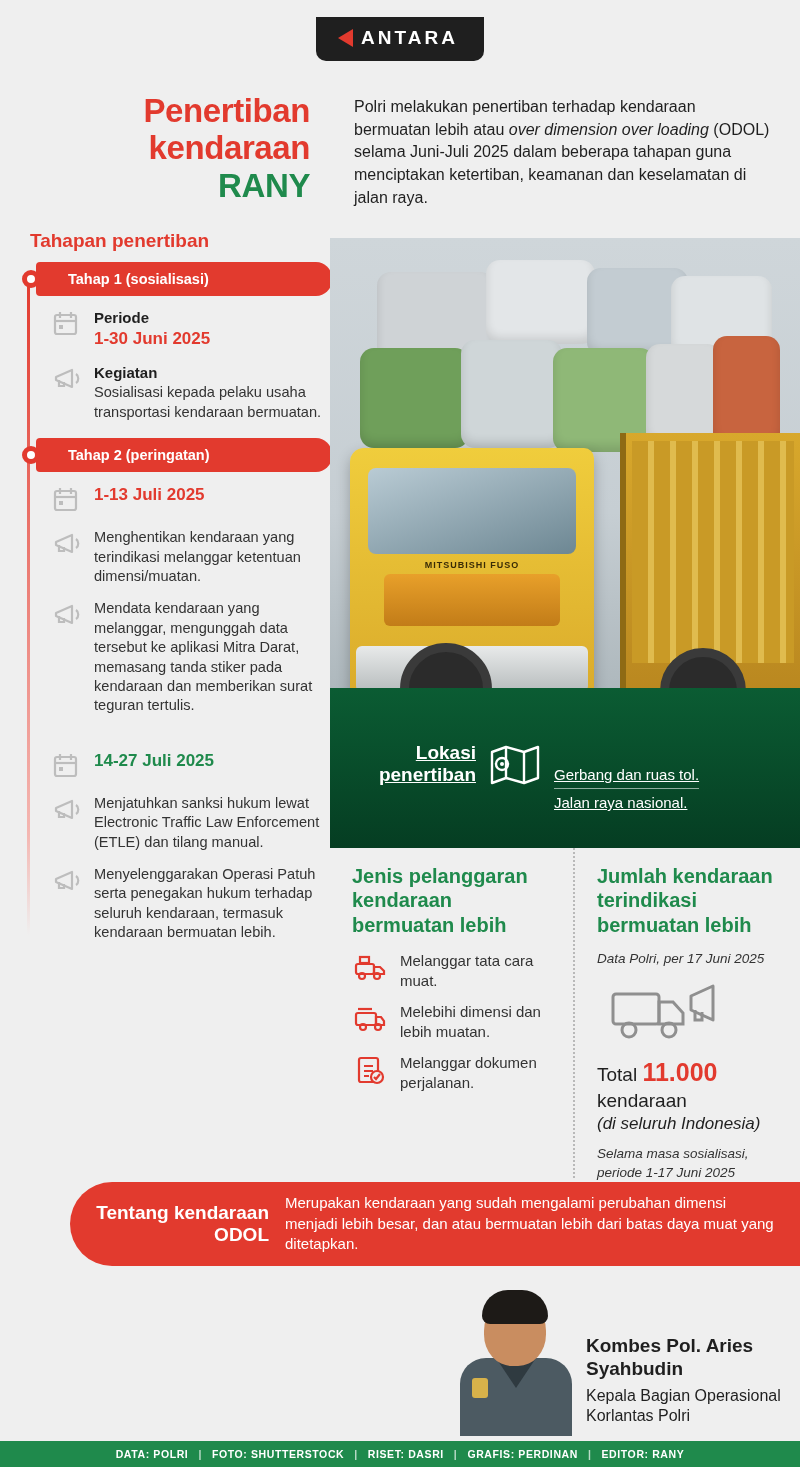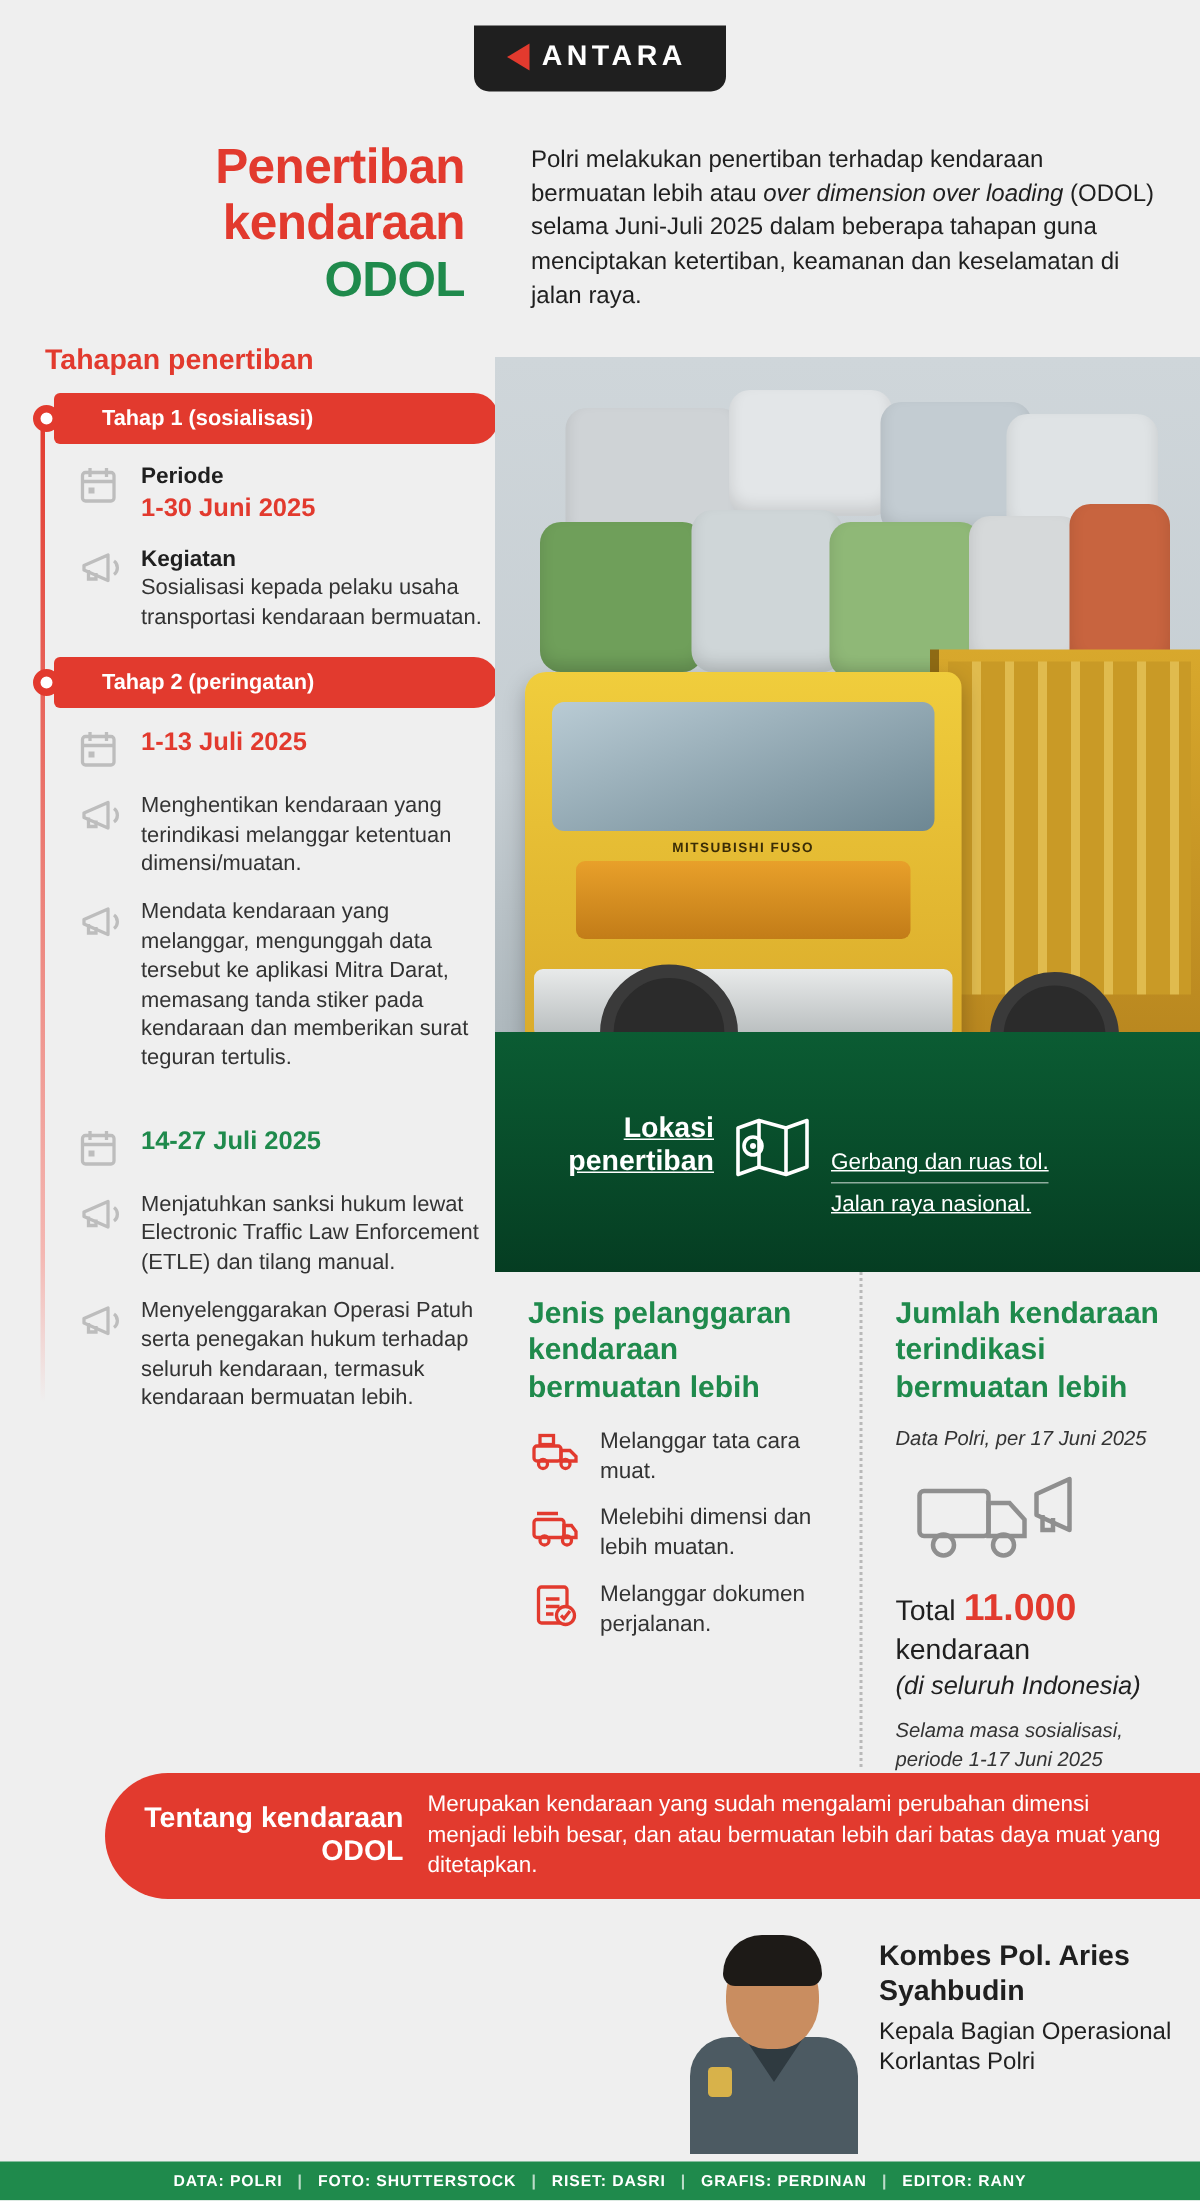--- a/index.html
+++ b/index.html
@@ -161,21 +161,21 @@
     border-left: 6px solid #8e6a14;
   }
   .truckbody::before {
     content: "";
     position: absolute; inset: 8px 6px 40px 6px;
     background: repeating-linear-gradient(90deg, #c99a26 0 16px, #e0bb4e 16px 22px);
   }
   .cab {
     position: absolute;
     left: 20px; top: 210px;
-    width: 291px; height: 260px;
+    width: 244px; height: 260px;
     background: linear-gradient(#f0cd3c, #d9a92a);
     border-radius: 14px 10px 6px 6px;
     box-shadow: 0 6px 14px rgba(0,0,0,.25);
   }
   .cab .windshield {
     position: absolute;
     left: 18px; top: 20px; right: 18px; height: 86px;
     background: linear-gradient(160deg, #b9cbd4, #6d8793);
     border-radius: 8px;
   }
@@ -327,21 +327,21 @@
     width: 40px; height: 30px;
     background: #2f3a40;
     clip-path: polygon(0 0, 100% 0, 50% 100%);
   }
   .av-badge {
     position: absolute; left: 16px; top: 92px;
     width: 16px; height: 20px; border-radius: 3px;
     background: #d8b24a;
   }
   .person .info { padding-top: 8px; }
-  .person .nm { font-size: 19px; font-weight: bold; color: #1f1f1f; line-height: 1.2; }
+  .person .nm { font-size: 19px; font-weight: bold; color: #1f1f1f; line-height: 1.2; margin-top: 41px; }
   .person .ro { font-size: 16px; color: #1f1f1f; line-height: 1.25; margin-top: 5px; }
 
   
   .credits {
     position: absolute;
     left: 0; right: 0; bottom: 0;
     height: 26px;
     background: #1f8a4c;
     color: #fff;
     display: flex;
@@ -363,21 +363,21 @@
     <div class="brand-badge">
       <span class="tri"></span>
       <span>ANTARA</span>
     </div>
   </div>
 
   <div class="left-col">
     <div class="title">
       <div class="l1">Penertiban</div>
       <div class="l2">kendaraan</div>
-      <div class="l3">ODOL</div>
+      <div class="l3">RANY</div>
     </div>
 
     <div class="section-head">Tahapan penertiban</div>
 
     <div class="timeline">
       <div class="tl-line"></div>
 
       <div class="stage">
         <div class="stage-pill">
           <span class="dot"></span>

